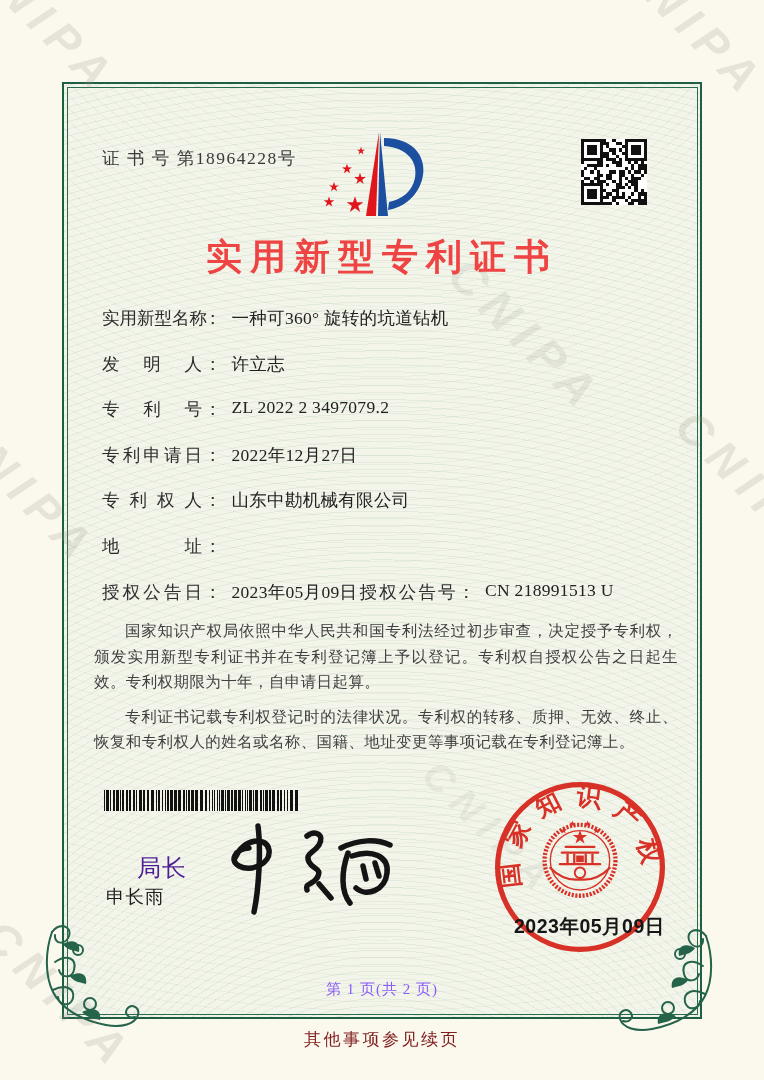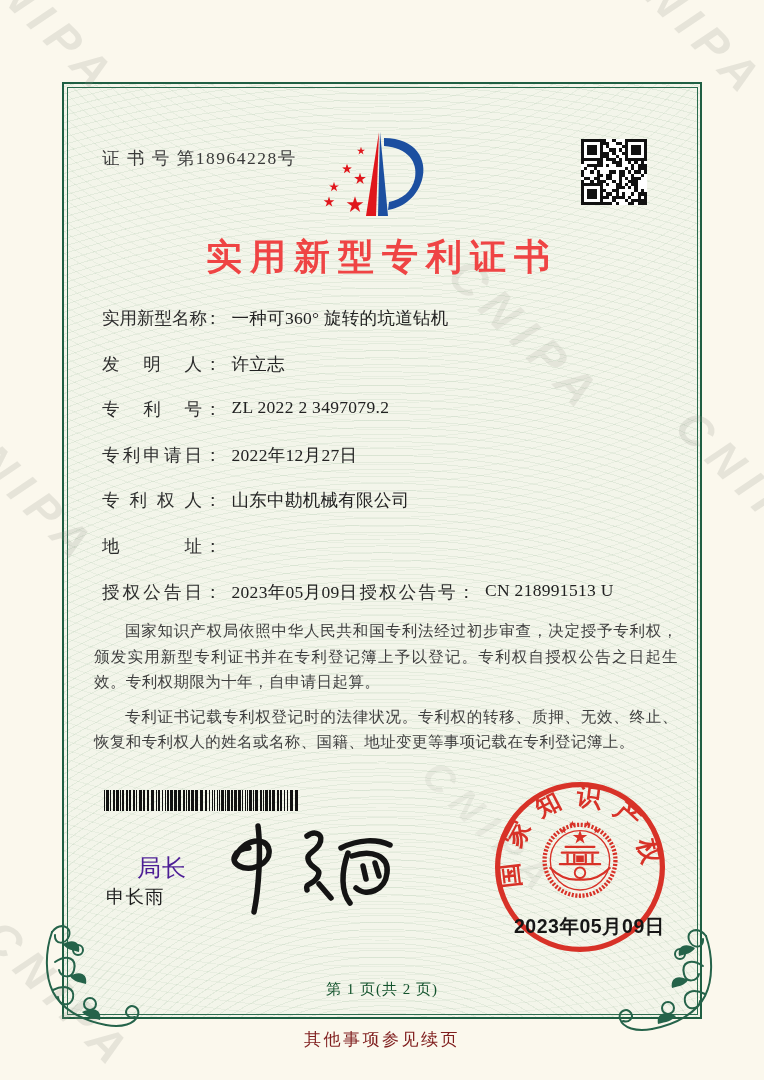--- a/index.html
+++ b/index.html
@@ -87,21 +87,21 @@
     font-family:"Liberation Sans","DejaVu Sans",sans-serif;
     font-weight:bold; font-size:19.5px; color:#161616; letter-spacing:.5px;
   }
 
   
   .flourish { z-index:4; }
   .flourish-left  { left:40px;  top:924px; }
   .flourish-right { left:618px; top:928px; transform:scaleX(-1); }
 
   
-  .footer-page { left:0; right:0; top:980px; text-align:center; font-size:15px; color:#14532d; z-index:5; letter-spacing:1px; }
+  .footer-page { left:0; right:0; top:980px; text-align:center; font-size:15px; color:#8b5cf6; z-index:5; letter-spacing:1px; }
   .note { left:0; right:0; top:1028px; text-align:center; font-size:17px; color:#7f1d1d; z-index:5; letter-spacing:2.5px; }
 </style>
 </head>
 <body>
 
 <div class="panel">
   <div class="panel-inner"></div>
 </div>
 
 <div class="wm wm1">CNIPA</div>

